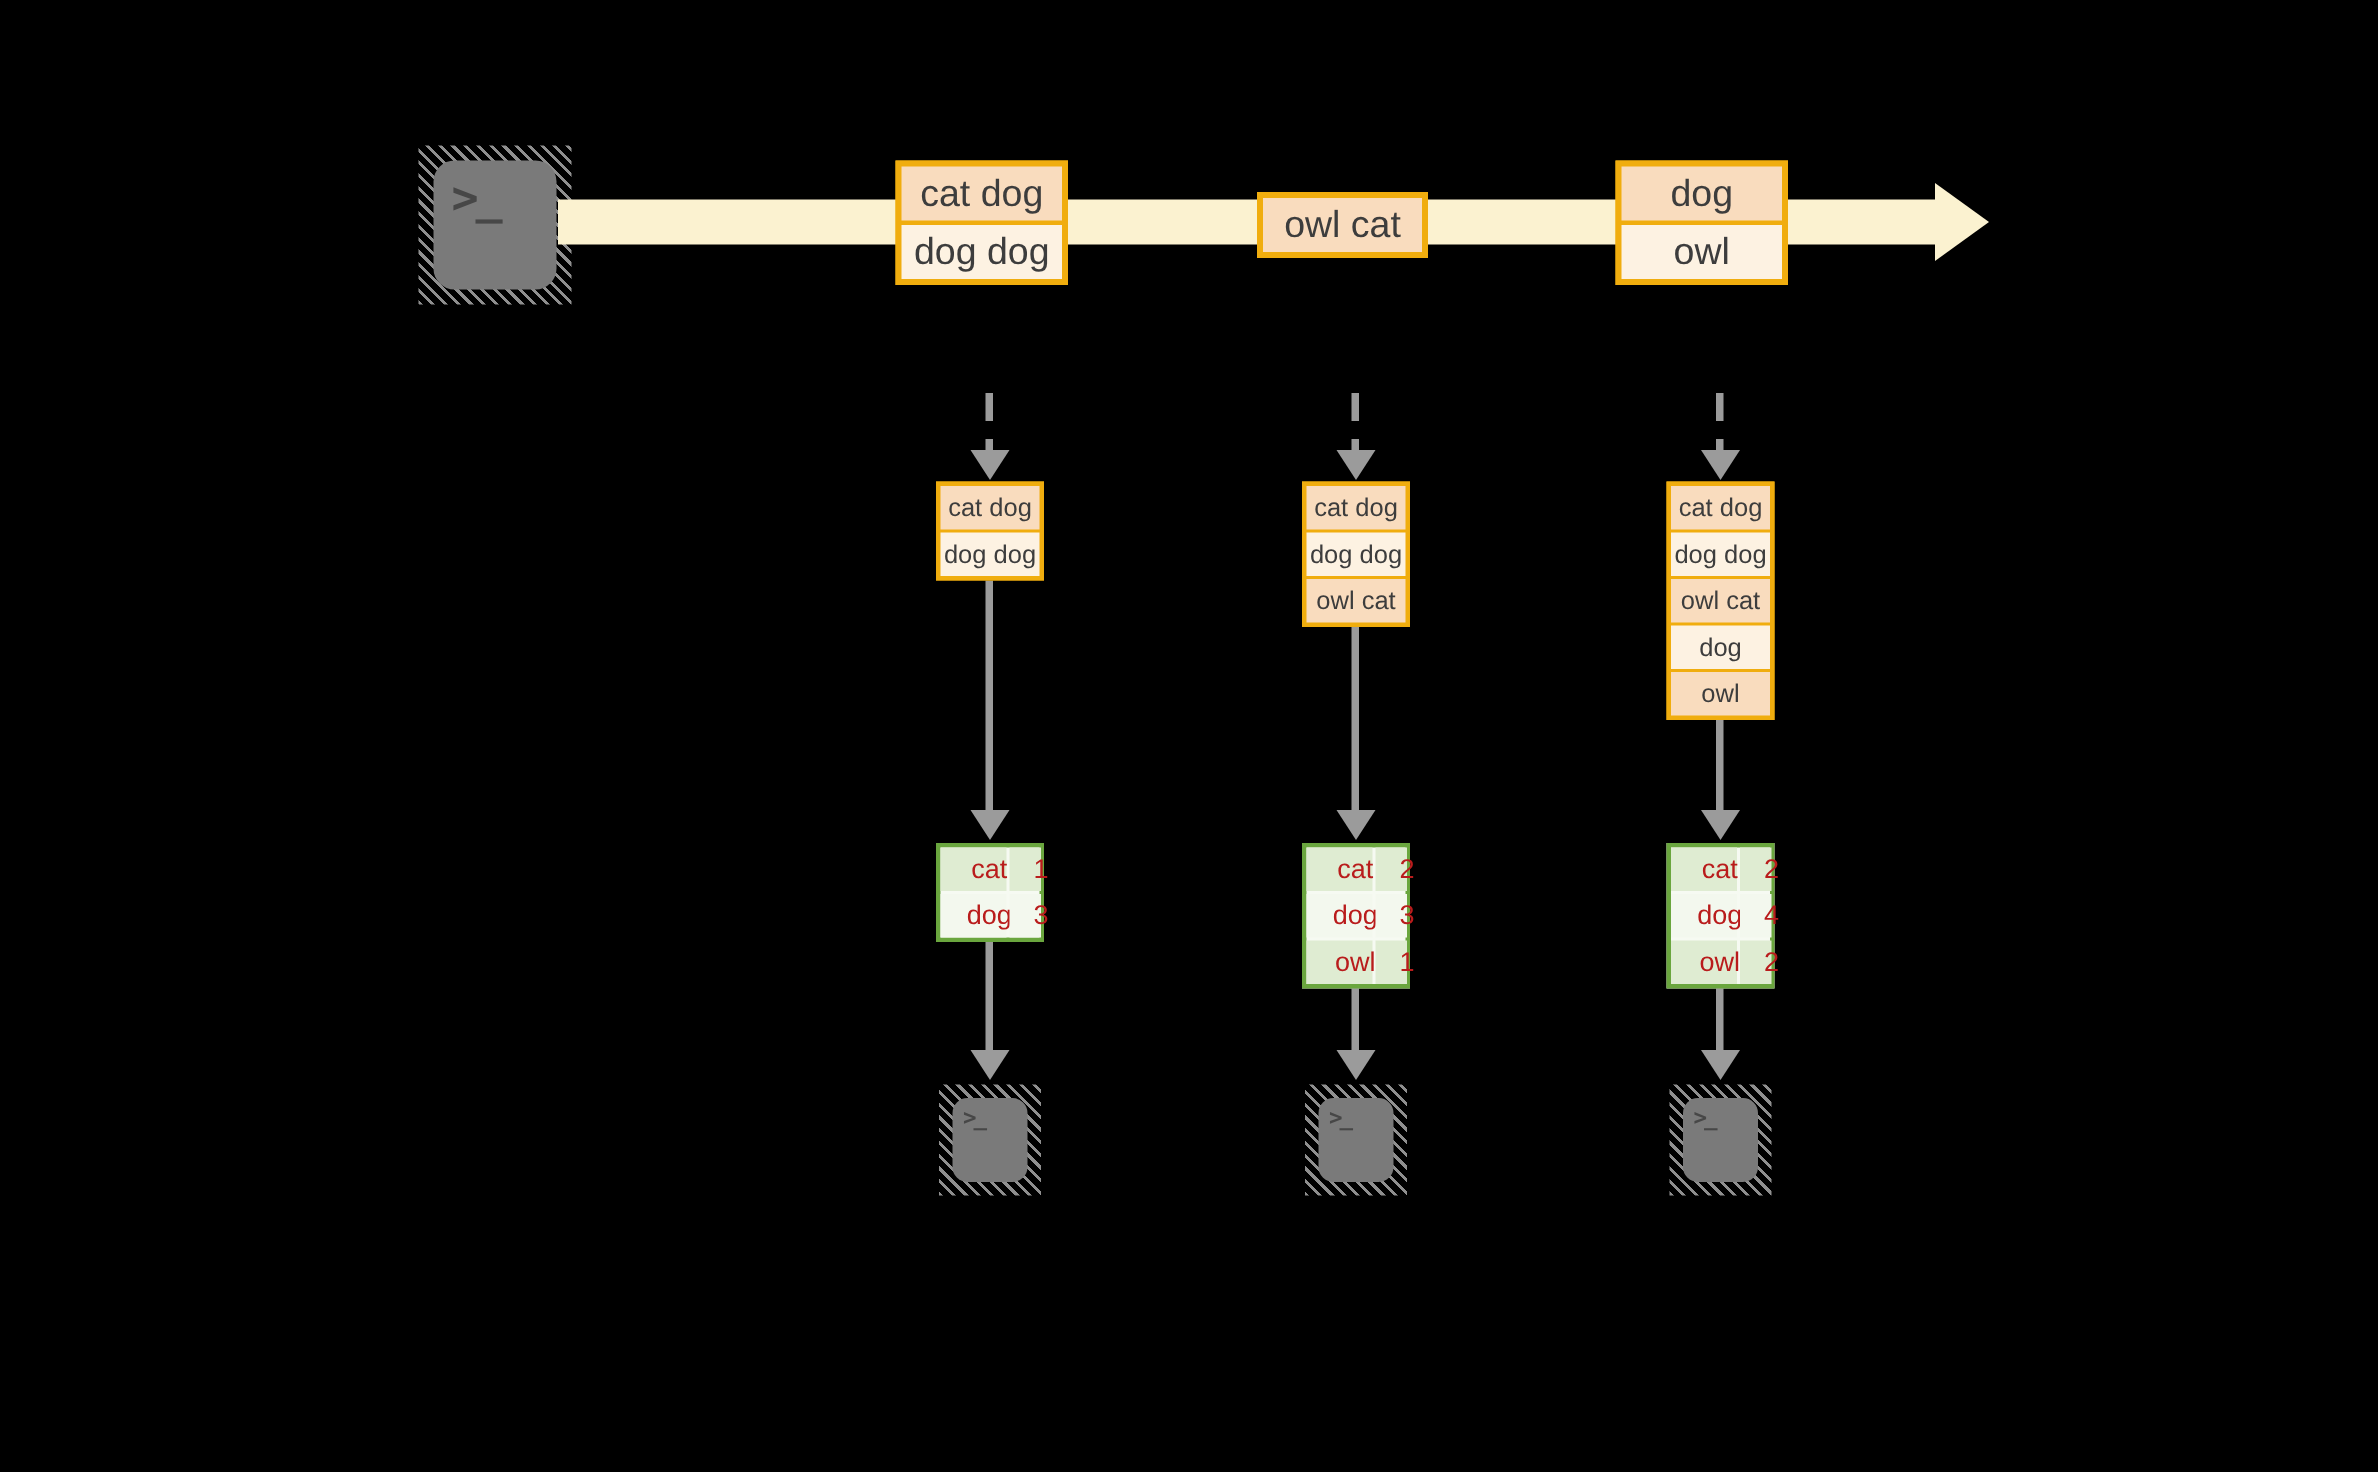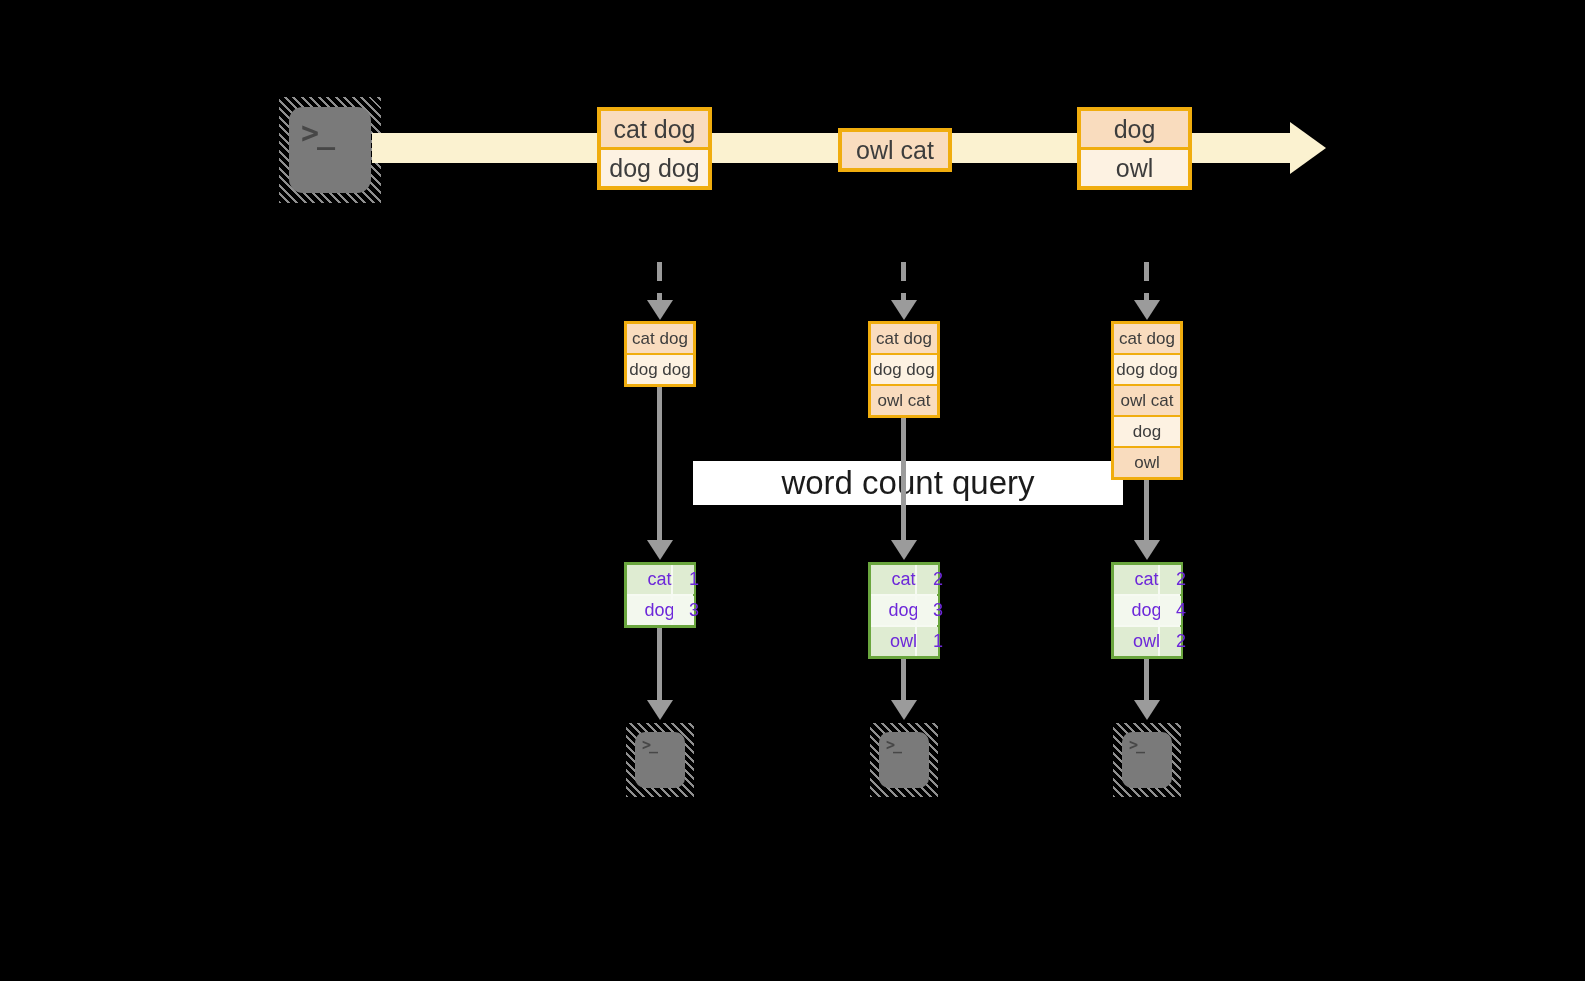--- a/index.html
+++ b/index.html
@@ -68,21 +68,21 @@
   .srow { height: 29px; display: flex; align-items: center; justify-content: center;
           font-size: 17px; color: #3d3d3d; }
   
   .gtable {
     position: absolute; width: 72px;
     border: 3px solid #6aa63e; background: #f6faf2;
     display: grid; grid-template-columns: 44px 20px; gap: 2px;
     z-index: 4;
   }
   .gcell { height: 29px; display: flex; align-items: center; justify-content: center;
-           font-size: 18px; color: #6d28d9; padding-left: 21px; }
+           font-size: 18px; color: #b91c1c; padding-left: 21px; }
   .g-dark  { background: #dfecd2; }
   .g-light { background: #f3f8ee; }
   
   .banner {
     position: absolute; left: 693px; top: 461px; width: 430px; height: 44px;
     background: #ffffff; z-index: 1;
     display: flex; align-items: center; justify-content: center;
     font-size: 33px; font-weight: 300; color: #1b1b1b;
   }
 </style>
@@ -105,23 +105,20 @@
     <div class="ecell cream">dog dog</div>
   </div>
   <div class="event-box" style="left:838px; top:128px; width:114px">
     <div class="ecell peach">owl cat</div>
   </div>
   <div class="event-box" style="left:1077px; top:107px">
     <div class="ecell peach">dog</div>
     <div class="ecell cream">owl</div>
   </div>
 
-  <div class="banner">
-    <span>word count query</span>
-  </div>
 
   <div class="dash-stem" style="left:657px; top:262px; height:38px"></div>
   <div class="gray-head" style="left:647px; top:300px"></div>
 
   <div class="stack" style="left:624px; top:321px">
     <div class="srow peach">cat dog</div>
     <div class="srow cream">dog dog</div>
   </div>
 
   <div class="solid-stem" style="left:657px; top:387px; height:153px"></div>

